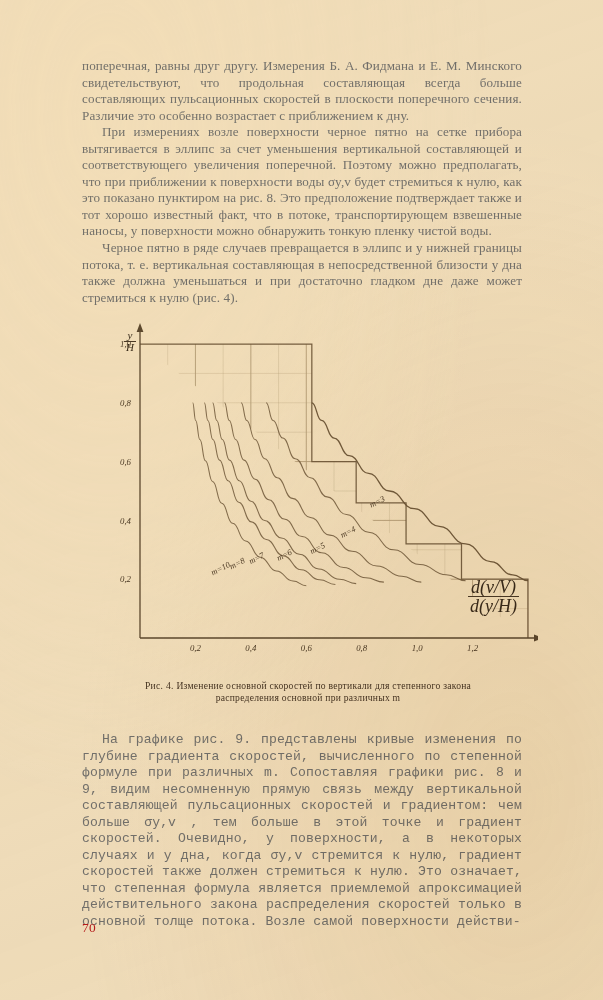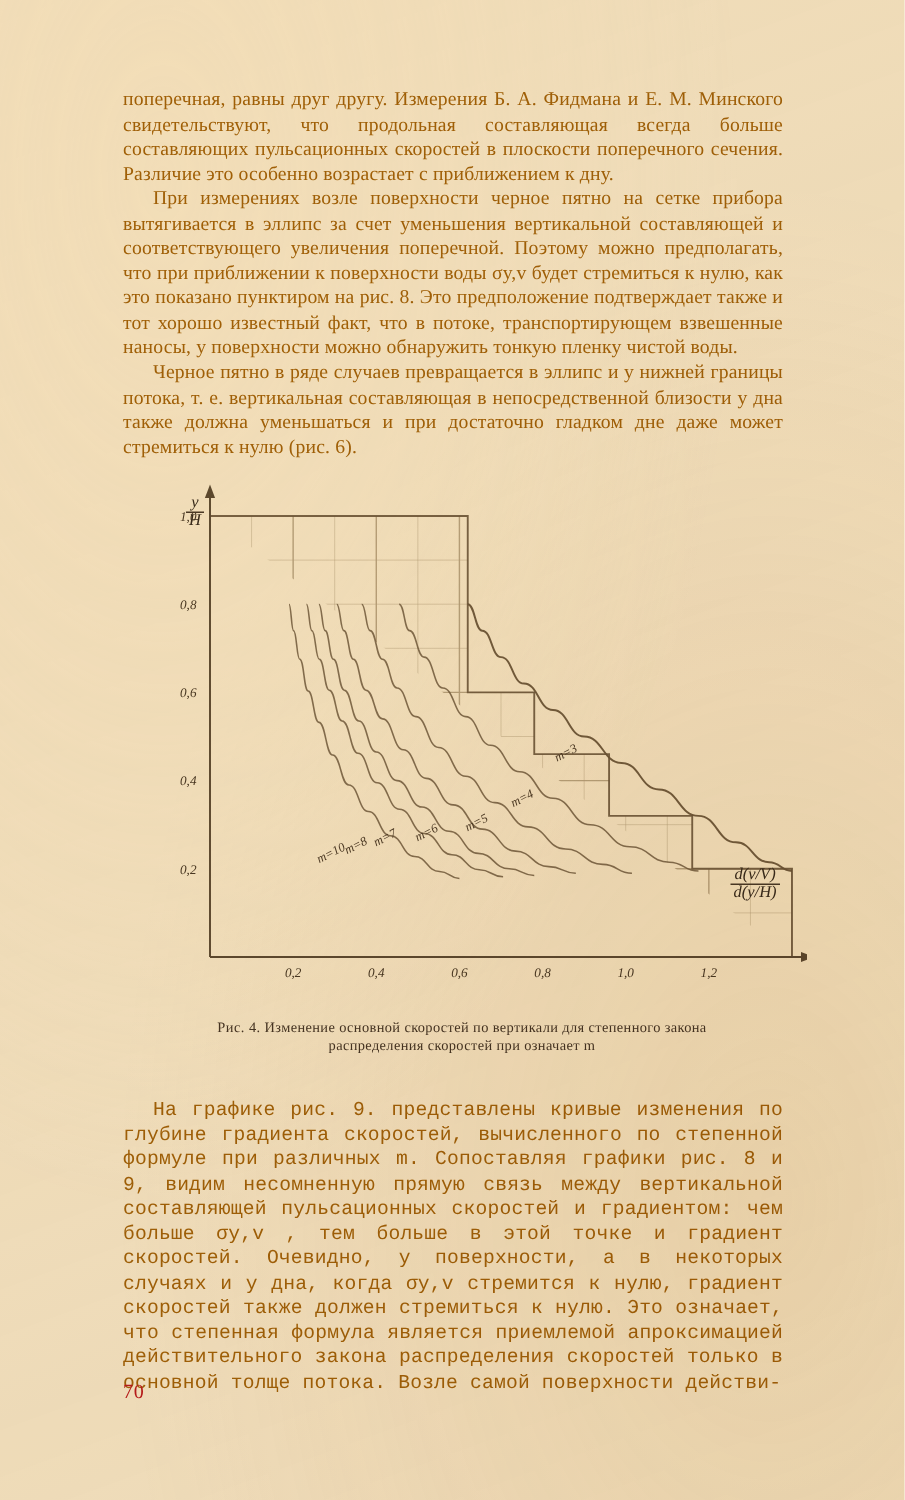--- a/index.html
+++ b/index.html
@@ -34,21 +34,21 @@
   }
   .textblock {
     position: absolute;
     left: 82px;
     width: 440px;
     font-size: 13.1px;
     line-height: 16.55px;
     text-align: justify;
     text-justify: inter-word;
     letter-spacing: .12px;
-    color: #a16207;
+    color: #737373;
   }
   .textblock p {
     margin: 0;
     text-indent: 20px;
   }
   .textblock p.noind { text-indent: 0; }
   #para-top { top: 58px; }
   #para-bottom { top: 732px; font-family: Liberation Mono, monospace; }
 
   
@@ -106,34 +106,34 @@
     border-bottom: 1px solid #4a3a27;
   }
   .frac .den { display: block; padding: 0 2px; }
 
   #y-axis-label {
     left: 36px;
     top: 8px;
     font-size: 11px;
   }
   #x-axis-label {
-    left: 399px;
+    left: 380px;
     top: 256px;
-    font-size: 11px;
+    font-size: 18px;
   }
 </style>
 </head>
 <body>
 
 <div class="page">
 
   <div class="textblock" id="para-top">
     <p class="noind">поперечная, равны друг другу. Измерения Б. А. Фидмана и Е. М. Минского свидетельствуют, что продольная составляющая всегда больше составляющих пульсационных скоростей в плоскости поперечного сечения. Различие это особенно возрастает с приближением к дну.</p>
     <p>При измерениях возле поверхности черное пятно на сетке прибора вытягивается в эллипс за счет уменьшения вертикальной составляющей и соответствующего увеличения поперечной. Поэтому можно предполагать, что при приближении к поверхности воды σy,v будет стремиться к нулю, как это показано пунктиром на рис. 8. Это предположение подтверждает также и тот хорошо известный факт, что в потоке, транспортирующем взвешенные наносы, у поверхности можно обнаружить тонкую пленку чистой воды.</p>
-    <p>Черное пятно в ряде случаев превращается в эллипс и у нижней границы потока, т. е. вертикальная составляющая в непосредственной близости у дна также должна уменьшаться и при достаточно гладком дне даже может стремиться к нулю (рис. 6).</p>
+    <p>Черное пятно в ряде случаев превращается в эллипс и у нижней границы потока, т. е. вертикальная составляющая в непосредственной близости у дна также должна уменьшаться и при достаточно гладком дне даже может стремиться к нулю (рис. 4).</p>
   </div>
 
   <div class="figure">
 
     <svg class="plot-svg" width="450" height="350" viewBox="0 0 450 350">
       <defs>
         <clipPath id="plotclip">
           <rect x="0" y="0" width="450" height="350"></rect>
         </clipPath>
       </defs>
@@ -222,21 +222,21 @@
     <div class="axis-frac" id="x-axis-label">
       <span class="frac">
         <span class="num">d(v/V)</span>
         <span class="den">d(y/H)</span>
       </span>
     </div>
 
     <div class="fig-caption">
       <span class="cap-lead">Рис. 4.</span>
       <span>Изменение основной скоростей по вертикали для степенного закона</span><br>
-      <span>распределения скоростей при означает m</span>
+      <span>распределения основной при различных m</span>
     </div>
   </div>
 
   <div class="textblock" id="para-bottom">
     <p>На графике рис. 9. представлены кривые изменения по глубине градиента скоростей, вычисленного по степенной формуле при различных m. Сопоставляя графики рис. 8 и 9, видим несомненную прямую связь между вертикальной составляющей пульсационных скоростей и градиентом: чем больше σy,v , тем больше в этой точке и градиент скоростей. Очевидно, у поверхности, а в некоторых случаях и у дна, когда σy,v стремится к нулю, градиент скоростей также должен стремиться к нулю. Это означает, что степенная формула является приемлемой апроксимацией действительного закона распределения скоростей только в основной толще потока. Возле самой поверхности действи-</p>
   </div>
 
   <div class="page-number">70</div>
 </div>
 

